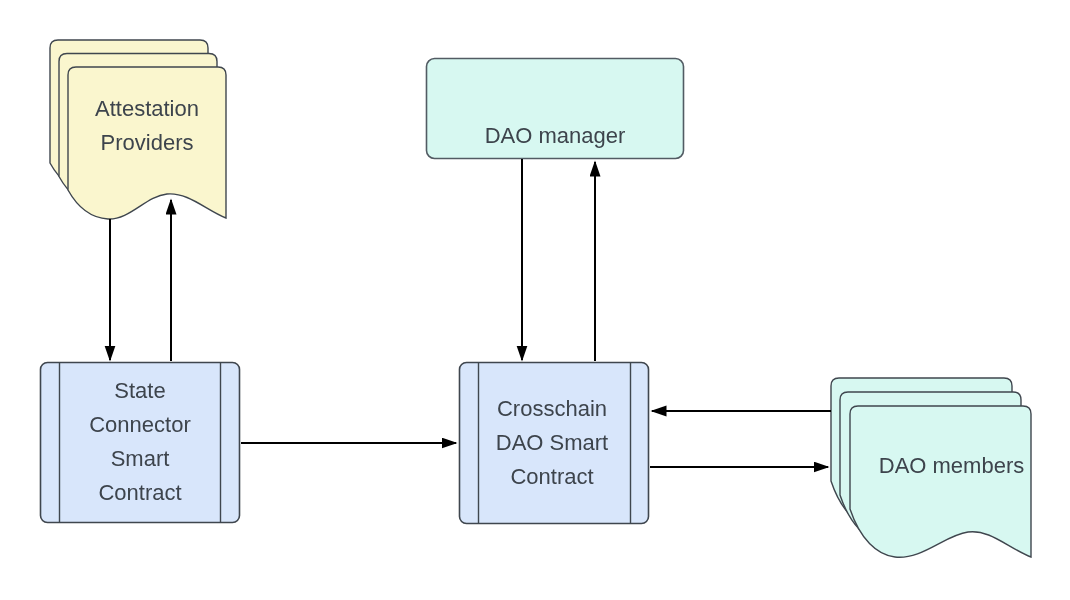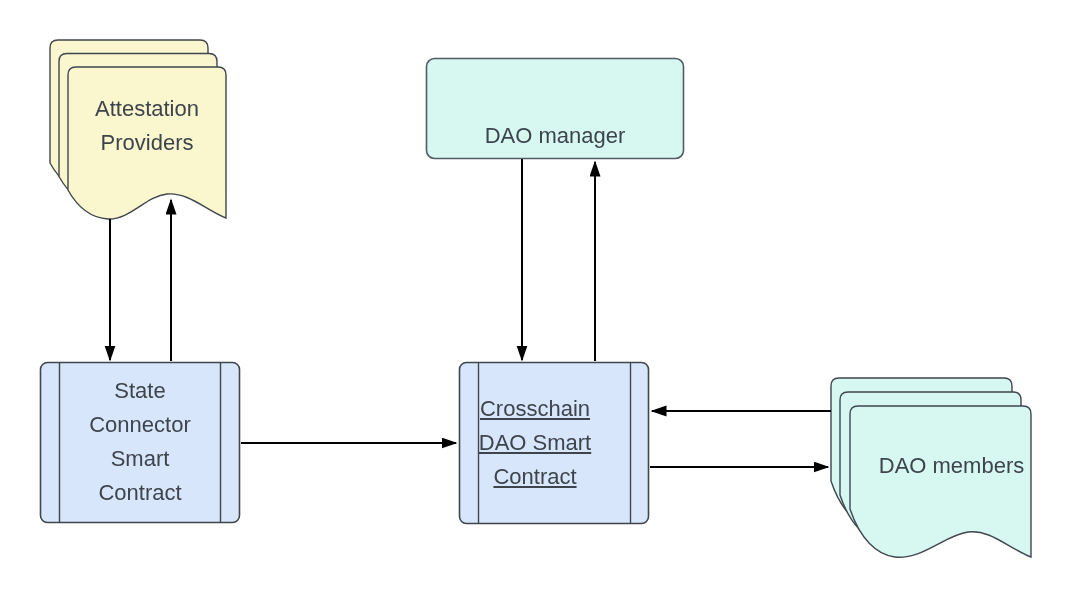--- a/index.html
+++ b/index.html
@@ -29,21 +29,21 @@
     text-align: center;
     font-size: 22px;
     line-height: 34px;
     color: #3d444c;
     white-space: pre-line;
     pointer-events: none;
   }
   .lbl-attestation { left: 68px;  top: 70px;  width: 158px; height: 112px; }
   .lbl-manager     { left: 426px; top: 58px;  width: 258px; height: 100px; margin-top: 28px; }
   .lbl-state       { left: 40px;  top: 362px; width: 200px; height: 160px; border-radius: 26px; }
-  .lbl-crosschain  { left: 459px; top: 362px; width: 152px; height: 162px; text-decoration: underline; }
+  .lbl-crosschain  { left: 476px; top: 362px; width: 152px; height: 162px; }
   .lbl-members     { left: 850px; top: 406px; width: 203px; height: 120px; }
 </style>
 </head>
 <body>
 
 <div class="canvas">
 
   <svg class="diagram-svg" width="1070" height="600" viewBox="0 0 1070 600">
     <defs>
       <marker id="arrow" markerUnits="userSpaceOnUse" markerWidth="18" markerHeight="12" refX="14.5" refY="5.5" orient="auto">

